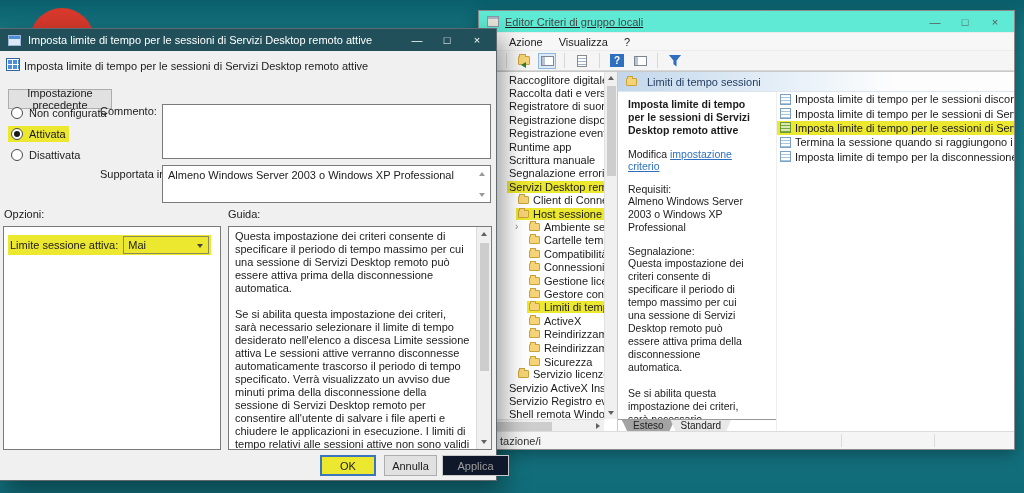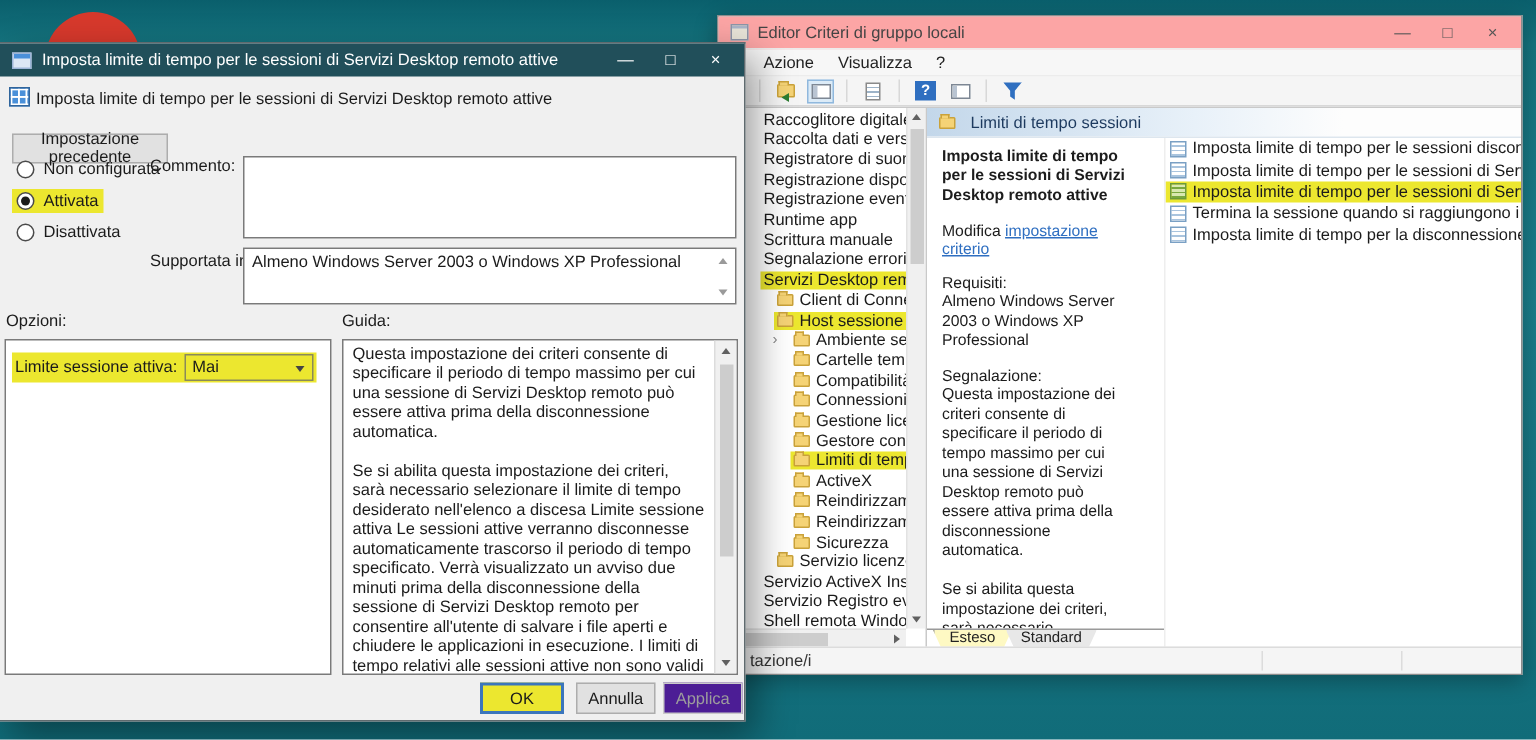--- a/index.html
+++ b/index.html
@@ -11,22 +11,22 @@
   }
   .abs { position:absolute; }
 
   
   .red-circle { left:30px; top:8px; width:64px; height:64px; border-radius:50%;
     background:#d7392c; }
 
   
   #editor { left:478px; top:10px; width:537px; height:440px; background:#f0f0f0;
     border:1px solid #8c8c8c; box-shadow:0 4px 14px rgba(0,0,0,.30); z-index:1; }
-  .e-titlebar { left:0; top:0; width:100%; height:22px; background:#fca5a5;
-    border-bottom:1px solid #ececec; display:flex; align-items:center; }
+  .e-titlebar { left:0; top:0; width:100%; height:22px; background:#5eead4;
+    border-bottom:1px solid #ececec; display:flex; align-items:center;text-decoration:underline; }
   .e-title-icon { width:12px; height:11px; margin:0 6px 0 8px; background:#e8e4d8;
     border:1px solid #8d94a8; box-shadow:inset 0 2px 0 #aab4c8; }
   .e-title { color:#444; font-size:11px; }
   .win-controls { position:absolute; right:4px; top:0; height:22px; display:flex; }
   .win-btn { width:30px; height:22px; display:flex; align-items:center; justify-content:center;
     color:#555; font-size:11px; }
   .menubar { left:0; top:22px; width:100%; height:18px; background:#f7f7f7;
     border-bottom:1px solid #ececec; display:flex; align-items:center; padding-left:22px; }
   .menu-item { padding:0 8px; color:#222; }
   .toolbar { left:0; top:40px; width:100%; height:20px; background:#f5f5f5;
@@ -90,21 +90,21 @@
   .req-text { font-size:10.5px; line-height:13px; }
   .desc-text p { font-size:10.5px; line-height:13px; margin:0 0 13px 0; }
   .desc-scroll { position:absolute; right:0; top:78px; bottom:0; width:13px; background:#f5f5f5;
     border-left:1px solid #e5e5e5; }
   .desc-scroll .thumb-v { top:12px; height:200px; }
   .tabs-row { position:absolute; left:0; bottom:0; width:158px; height:14px; background:#fff;
     border-top:1px solid #9a9a9a; display:flex; padding-left:4px; }
   .tab { height:13px; padding:0 10px; font-size:10px; line-height:12px; color:#222;
     clip-path:polygon(0 0,100% 0,calc(100% - 6px) 100%,6px 100%);
     background:#e8e8e8; box-shadow:inset 0 -1px 0 #9a9a9a; margin-right:-4px; }
-  .tab.active { background:#fef9c3; box-shadow:inset 0 0 0 0 #fff; border-left:1px solid #9a9a9a;
+  .tab.active { background:#a3a3a3; box-shadow:inset 0 0 0 0 #fff; border-left:1px solid #9a9a9a;
     border-right:1px solid #9a9a9a;text-align:center; }
   .list-col { position:absolute; left:158px; top:20px; right:0; bottom:0; background:#fff;
     border-left:1px solid #eee; overflow:hidden; }
   .list-header { height:18px; border-bottom:1px solid #f0f0f0; display:flex; align-items:center;
     padding-left:5px; color:#333; }
   .list-row { display:flex; align-items:center; height:14.4px; white-space:nowrap; padding-left:3px; }
   .list-row.sel { background:#ece72f; }
   .setting-icon { width:11px; height:11px; flex:none; margin-right:4px; border:1px solid #7aa0c4;
     background:repeating-linear-gradient(#fff 0 2px,#a9c4de 2px 3px); }
   .sel .setting-icon { border-color:#6d9a3c; background:repeating-linear-gradient(#d9e8b0 0 2px,#79a83f 2px 3px); }
@@ -147,21 +147,21 @@
   .combo { width:86px; height:18px; background:#ece72f; border:1px solid #8a8a5a; display:flex;
     align-items:center; padding-left:4px; position:relative; }
   .combo .tri-down { right:5px; top:7px; border-top-color:#444; }
   .help-box { left:228px; top:197px; width:264px; height:224px; background:#fff; border:1px solid #7a7a7a; overflow:hidden; }
   .help-text { position:absolute; left:0; top:0; right:15px; bottom:0; padding:3px 6px; overflow:hidden; }
   .help-text p { line-height:13px; margin:0 0 13px 0; }
   .help-scroll { position:absolute; right:0; top:0; bottom:0; width:15px; background:#f0f0f0; border-left:1px solid #dcdcdc; }
   .help-scroll .thumb-v { top:16px; height:128px; left:3px; }
   .btn-ok { left:320px; top:426px; width:56px; height:21px; background:#ece72f; border:2px solid #3b76bc; }
   .btn-cancel { left:384px; top:426px; width:53px; height:21px; }
-  .btn-apply { left:442px; top:426px; width:53px; height:21px; background:#4c1d95; border-color:#c9c9c9; color:#9d9d9d; }
+  .btn-apply { left:442px; top:426px; width:67px; height:21px; background:#0f172a; border-color:#c9c9c9; color:#9d9d9d; }
 </style>
 </head>
 <body>
 
 <div class="abs red-circle"></div>
 
 <div id="editor" class="abs">
   <div class="abs e-titlebar">
     <span class="e-title-icon"></span>
     <span class="e-title">Editor Criteri di gruppo locali</span>

